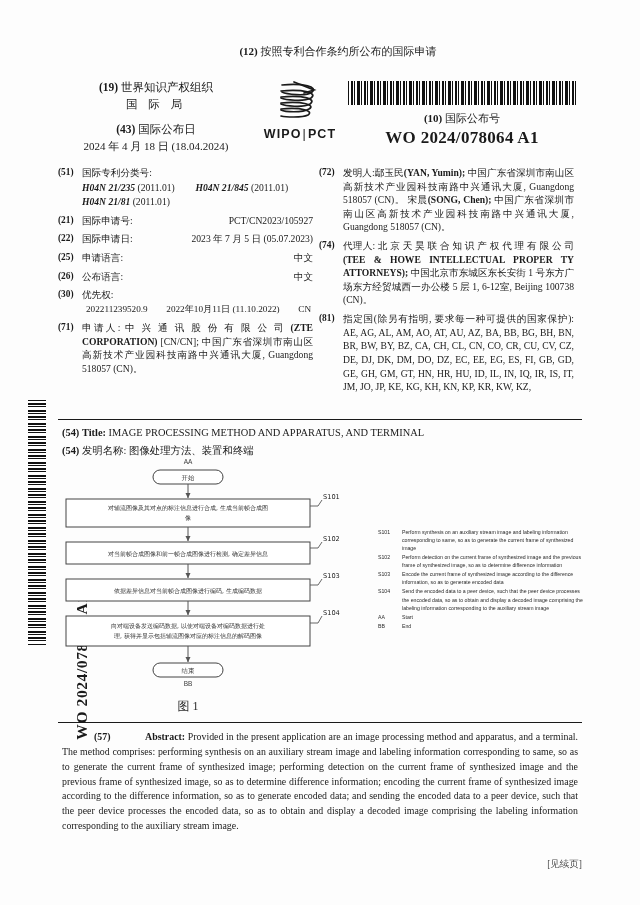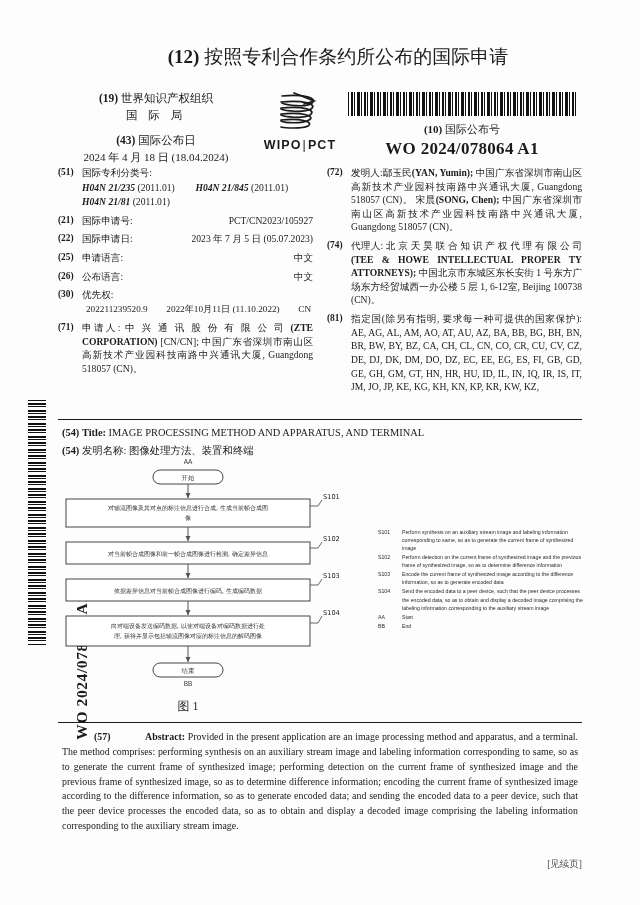--- a/index.html
+++ b/index.html
@@ -63,21 +63,21 @@
   
   .header {
     position: absolute;
     left: 58px;
     top: 44px;
     width: 520px;
     height: 112px;
   }
   .hdr-12 {
     text-align: center;
-    font-size: 19px;
+    font-size: 11px;
     padding-left: 40px;
   }
   .hdr-12 b { font-weight: 700; }
   .hdr-row {
     display: flex;
     align-items: flex-start;
     margin-top: 20px;
   }
   .hdr-left {
     width: 196px;
@@ -137,21 +137,21 @@
     margin-top: 2px;
   }
 
   
   .biblio {
     position: absolute;
     left: 58px;
     top: 166px;
     width: 524px;
     display: flex;
-    gap: 14px;
+    gap: 6px;
     font-size: 9.6px;
     line-height: 1.42;
   }
   .col { width: 255px; }
   .entry { display: flex; margin-bottom: 5px; }
   .tag {
     width: 24px;
     flex: none;
     font-weight: 700;
     font-size: 9.4px;

